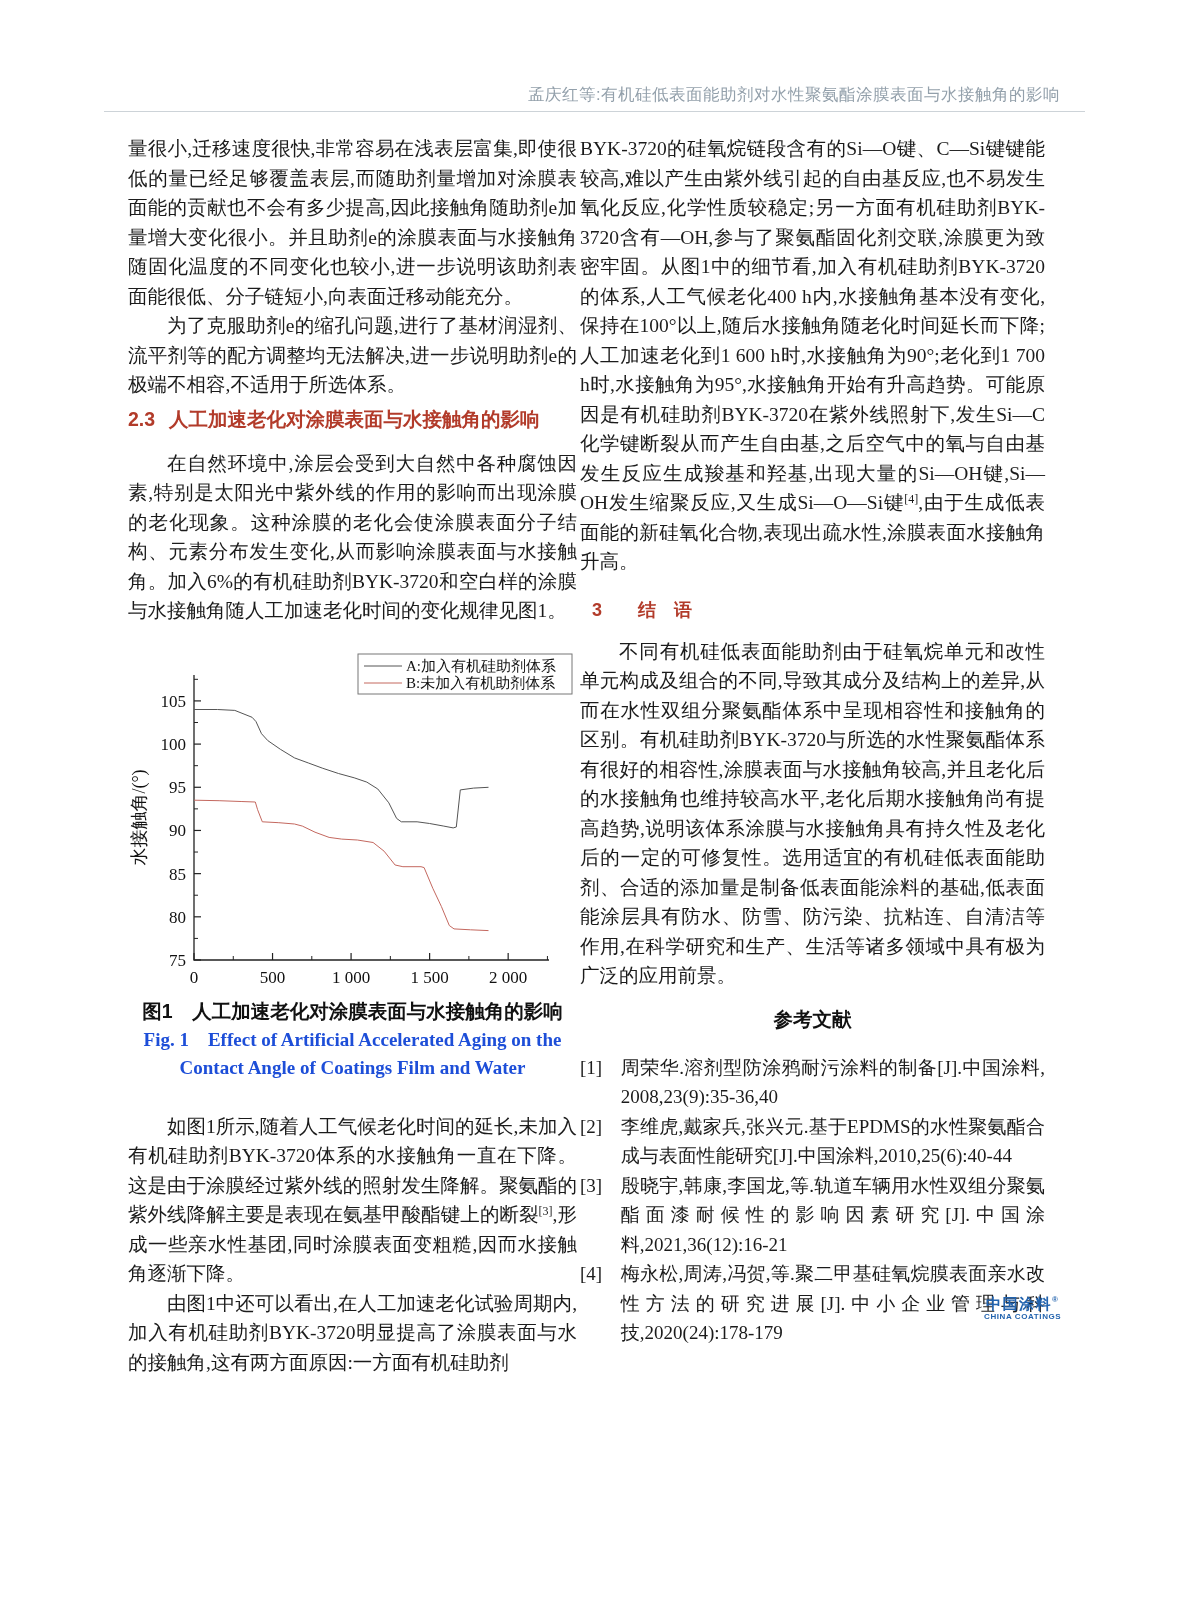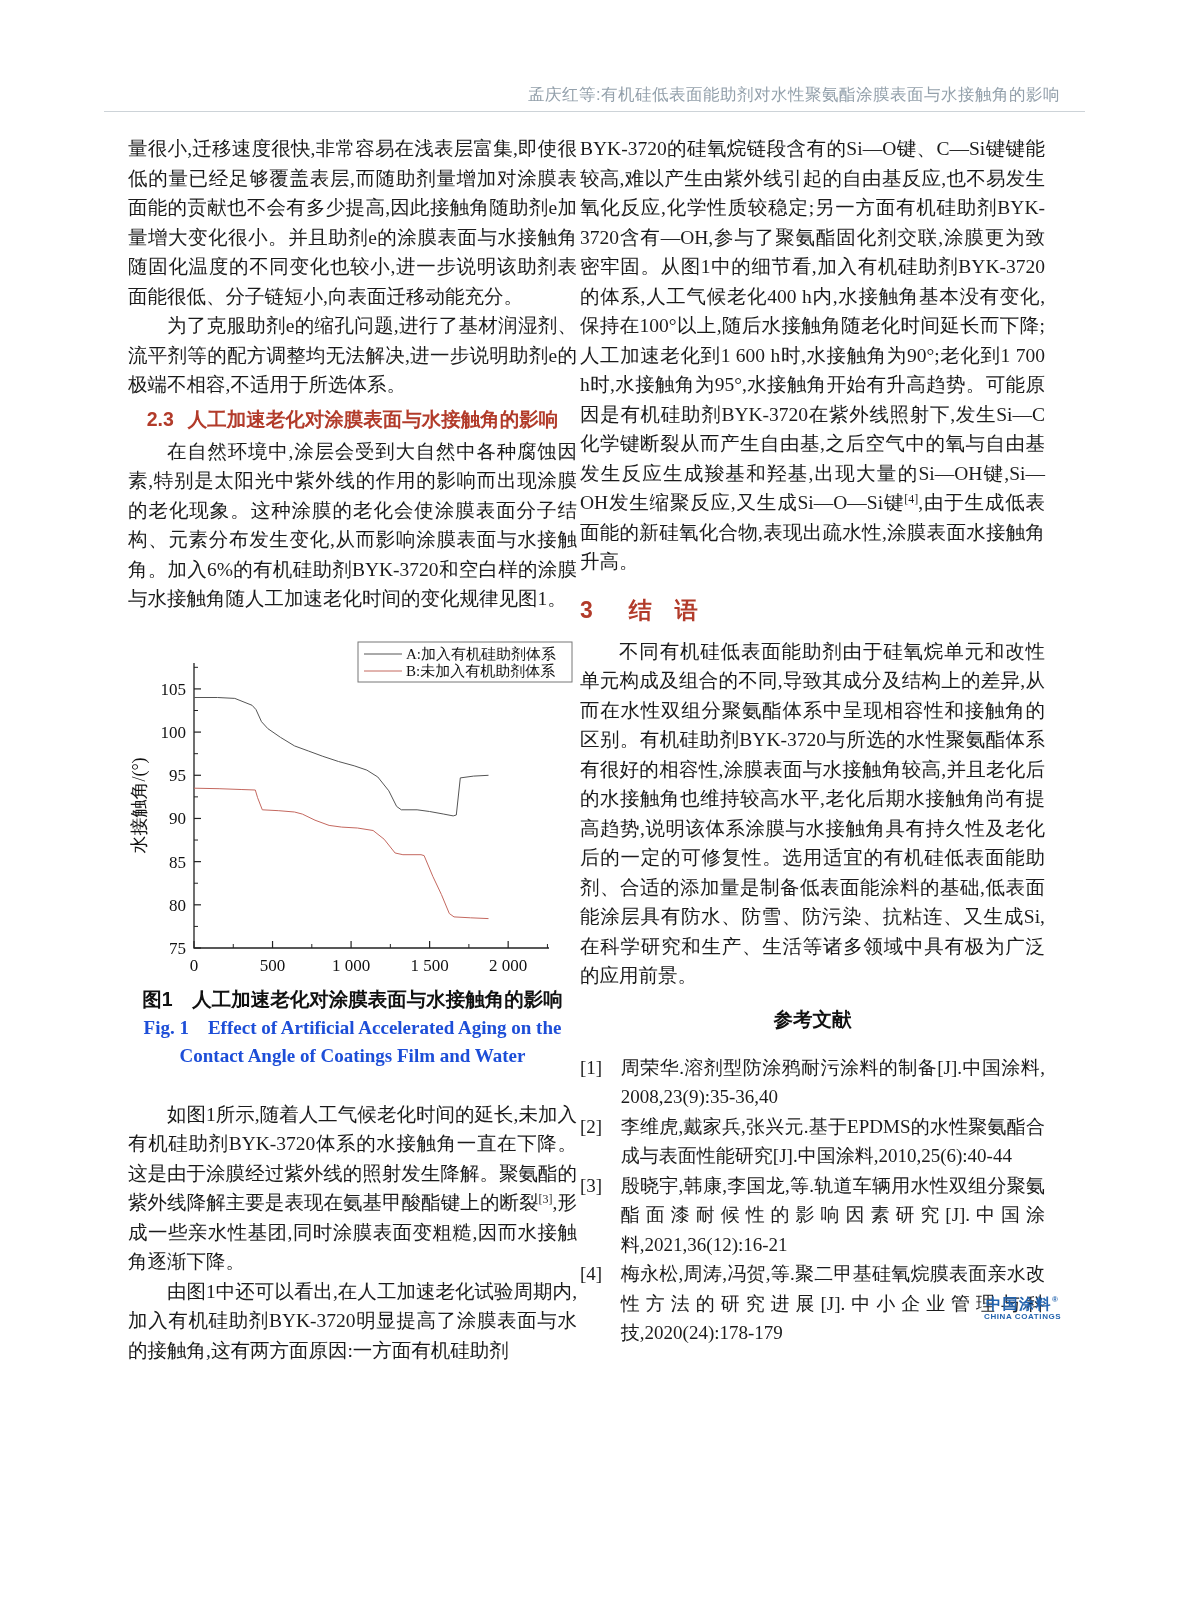--- a/index.html
+++ b/index.html
@@ -13,36 +13,36 @@
 
   
   .col{position:absolute;top:134px;}
   .col-left{left:128px;width:449px;}
   .col-right{left:580px;width:465px;}
 
   p.body{margin:0;font-size:19.5px;line-height:29.5px;text-align:justify;}
   p.ind{text-indent:2em;}
   sup.cite{font-size:12px;line-height:0;vertical-align:6px;}
 
-  .h-sub{margin:5px 0 4px;font-family:"Liberation Sans","DejaVu Sans",sans-serif;
-        font-weight:bold;font-size:19.5px;line-height:28px;color:#b23b2a;text-align:center;}
+  .h-sub{margin:5px 0 16px;font-family:"Liberation Sans","DejaVu Sans",sans-serif;
+        font-weight:bold;font-size:19.5px;line-height:28px;color:#b23b2a;}
   .h-sub .h-num{margin-right:14px;}
 
   .chart-wrap{position:relative;width:452px;height:362px;margin:4px 0 4px -3px;}
   .tick{font-family:"Liberation Serif","DejaVu Serif",serif;font-size:17px;fill:#111;}
   .axis-label{font-family:"Liberation Serif","DejaVu Serif",serif;font-size:18px;fill:#111;}
   .legend-text{font-family:"Liberation Serif","DejaVu Serif",serif;font-size:15px;fill:#111;}
 
   .cap-zh{margin:2px 0 0;text-align:center;font-family:"Liberation Sans","DejaVu Sans",sans-serif;
         font-weight:bold;font-size:19.5px;line-height:30px;color:#111;}
   .cap-en{margin:0;text-align:center;font-weight:bold;font-size:19px;line-height:28px;color:#1d4ed8;}
   .p-gap{height:30px;}
 
-  .h-main{margin:17px 0 10px;font-family:"Liberation Sans","DejaVu Sans",sans-serif;
-        font-weight:bold;font-size:23px;line-height:33px;color:#b23b2a;}
+  .h-main{margin:17px 12px 10px;font-family:"Liberation Sans","DejaVu Sans",sans-serif;
+        font-weight:bold;font-size:18px;line-height:33px;color:#b23b2a;}
   .h-main .h-num{margin-right:22px;letter-spacing:14px;}
 
   .refs-title{margin:15px 0 20px;text-align:center;font-family:"Liberation Sans","DejaVu Sans",sans-serif;
         font-weight:bold;font-size:19.5px;color:#111;}
   .ref{position:relative;margin:0;padding-left:2.15em;font-size:19px;line-height:29.5px;text-align:justify;}
   .ref .ref-label{position:absolute;left:0;top:0;}
 
   .logo{position:absolute;left:984px;top:1296px;text-align:center;line-height:1;}
   .logo-zh{font-family:"Liberation Sans","DejaVu Sans",sans-serif;font-weight:bold;font-size:15px;
         color:#2263ae;letter-spacing:1.5px;}
@@ -137,21 +137,21 @@
     <p class="body ind">由图1中还可以看出,在人工加速老化试验周期内,加入有机硅助剂BYK-3720明显提高了涂膜表面与水的接触角,这有两方面原因:一方面有机硅助剂</p>
   </div>
 
   <div class="col col-right">
     <p class="body"><span>BYK-3720的硅氧烷链段含有的Si—O键、C—Si键键能较高,难以产生由紫外线引起的自由基反应,也不易发生氧化反应,化学性质较稳定;另一方面有机硅助剂BYK-3720含有—OH,参与了聚氨酯固化剂交联,涂膜更为致密牢固。从图1中的细节看,加入有机硅助剂BYK-3720的体系,人工气候老化400 h内,水接触角基本没有变化,保持在100°以上,随后水接触角随老化时间延长而下降;人工加速老化到1 600 h时,水接触角为90°;老化到1 700 h时,水接触角为95°,水接触角开始有升高趋势。可能原因是有机硅助剂BYK-3720在紫外线照射下,发生Si—C化学键断裂从而产生自由基,之后空气中的氧与自由基发生反应生成羧基和羟基,出现大量的Si—OH键,Si—OH发生缩聚反应,又生成Si—O—Si键</span><sup class="cite">[4]</sup><span>,由于生成低表面能的新硅氧化合物,表现出疏水性,涂膜表面水接触角升高。</span></p>
 
     <h3 class="h-main">
       <span class="h-num">3</span><span>结　语</span>
     </h3>
 
-    <p class="body ind">不同有机硅低表面能助剂由于硅氧烷单元和改性单元构成及组合的不同,导致其成分及结构上的差异,从而在水性双组分聚氨酯体系中呈现相容性和接触角的区别。有机硅助剂BYK-3720与所选的水性聚氨酯体系有很好的相容性,涂膜表面与水接触角较高,并且老化后的水接触角也维持较高水平,老化后期水接触角尚有提高趋势,说明该体系涂膜与水接触角具有持久性及老化后的一定的可修复性。选用适宜的有机硅低表面能助剂、合适的添加量是制备低表面能涂料的基础,低表面能涂层具有防水、防雪、防污染、抗粘连、又生成Si,在科学研究和生产、生活等诸多领域中具有极为广泛的应用前景。</p>
+    <p class="body ind">不同有机硅低表面能助剂由于硅氧烷单元和改性单元构成及组合的不同,导致其成分及结构上的差异,从而在水性双组分聚氨酯体系中呈现相容性和接触角的区别。有机硅助剂BYK-3720与所选的水性聚氨酯体系有很好的相容性,涂膜表面与水接触角较高,并且老化后的水接触角也维持较高水平,老化后期水接触角尚有提高趋势,说明该体系涂膜与水接触角具有持久性及老化后的一定的可修复性。选用适宜的有机硅低表面能助剂、合适的添加量是制备低表面能涂料的基础,低表面能涂层具有防水、防雪、防污染、抗粘连、自清洁等作用,在科学研究和生产、生活等诸多领域中具有极为广泛的应用前景。</p>
 
     <h5 class="refs-title">参考文献</h5>
 
     <p class="ref">
       <span class="ref-label">[1]</span><span>周荣华.溶剂型防涂鸦耐污涂料的制备[J].中国涂料, 2008,23(9):35-36,40</span>
     </p>
     <p class="ref">
       <span class="ref-label">[2]</span><span>李维虎,戴家兵,张兴元.基于EPDMS的水性聚氨酯合成与表面性能研究[J].中国涂料,2010,25(6):40-44</span>
     </p>
     <p class="ref">

